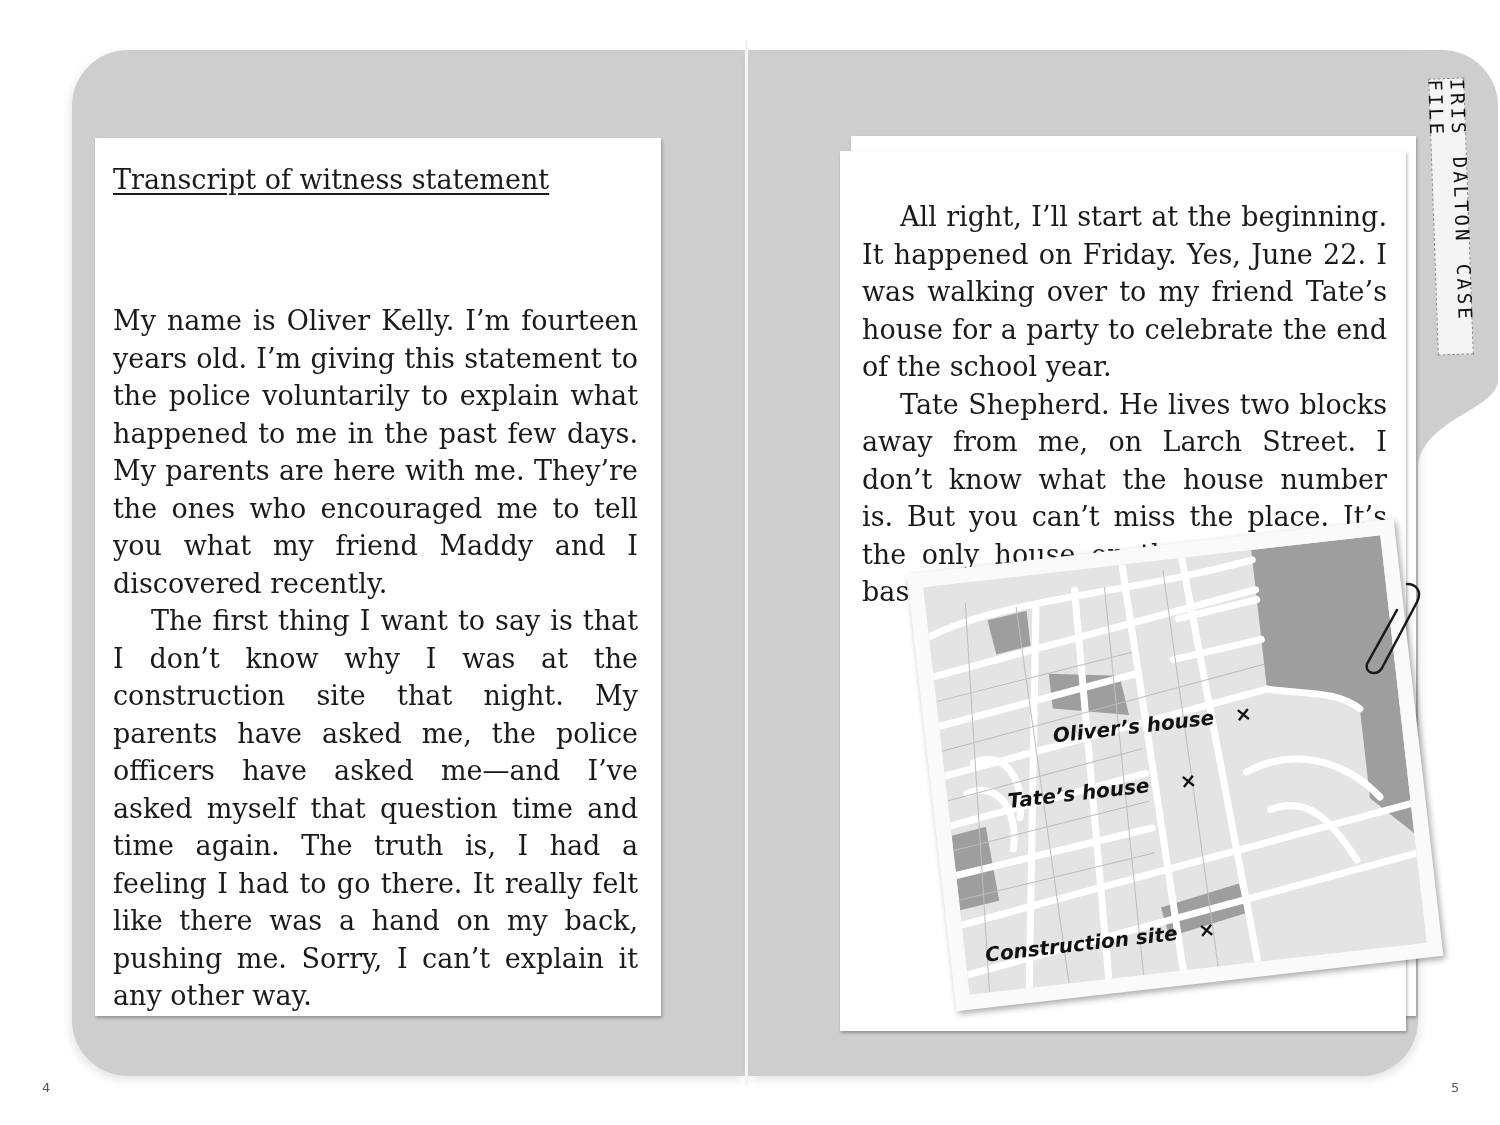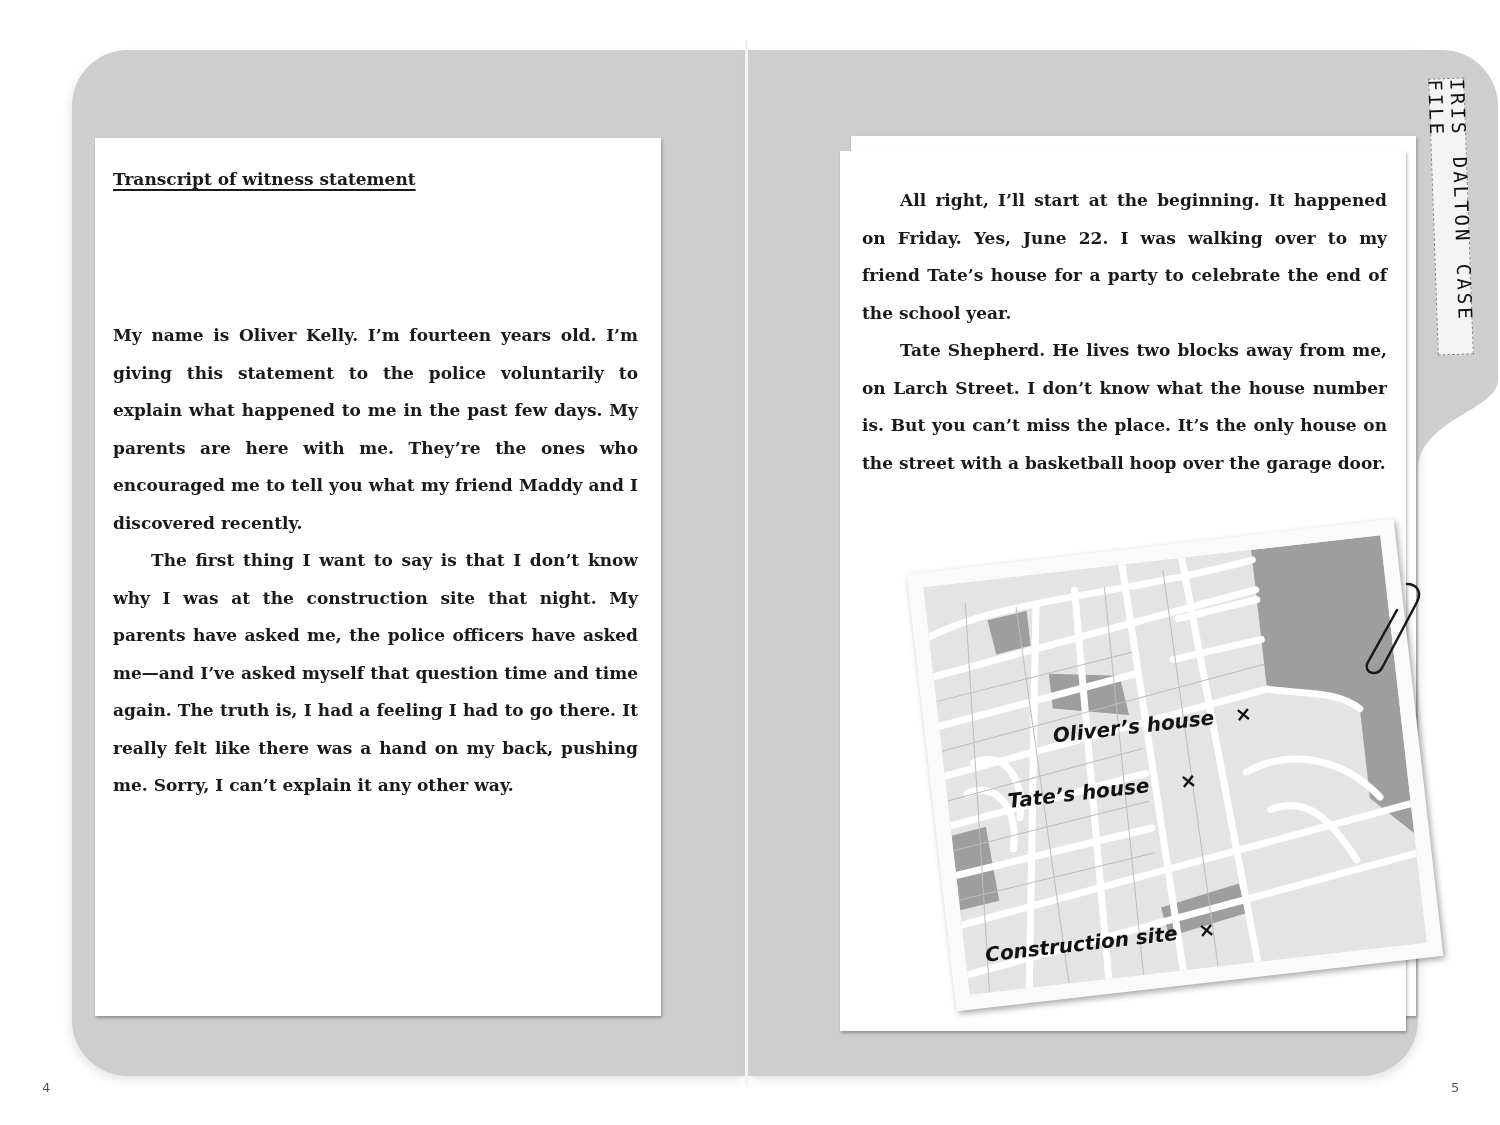--- a/index.html
+++ b/index.html
@@ -32,28 +32,28 @@
   }
   .page {
     position:absolute; background:#ffffff;
     box-shadow:1px 2px 3px rgba(0,0,0,0.30);
   }
   .page-left { left:95px; top:138px; width:566px; height:878px; }
   .page-right-back { left:851px; top:136px; width:565px; height:880px; }
   .page-right { left:840px; top:151px; width:566px; height:880px; }
 
   .text-block {
-    position:absolute; font-size:17px; line-height:37.5px; text-align:justify;font-weight:bold;
+    position:absolute; font-size:27px; line-height:37.5px; text-align:justify;
   }
   .text-block p { margin:0; }
   .text-block p.indent { text-indent:38px; }
   .header-line { text-decoration:underline; text-underline-offset:4px; text-decoration-thickness:1.5px; }
   .left-text { left:113px; top:161px; width:525px; }
-  .left-body { left:113px; top:317px; width:525px; }
-  .right-text { left:862px; top:182px; width:525px; }
+  .left-body { left:113px; top:302px; width:525px; }
+  .right-text { left:862px; top:198px; width:525px; }
 
   .file-label {
     position:absolute; left:1433px; top:78px; width:34px; height:275px;
     background:#f4f4f4; border:1px dashed #888; transform:rotate(-2deg);
     display:flex; align-items:center; justify-content:center;
   }
   .file-label span {
     writing-mode:vertical-rl; font-family:"DejaVu Sans Mono", monospace;
     font-size:19px; letter-spacing:3px; color:#111; word-spacing:6px;
   }

